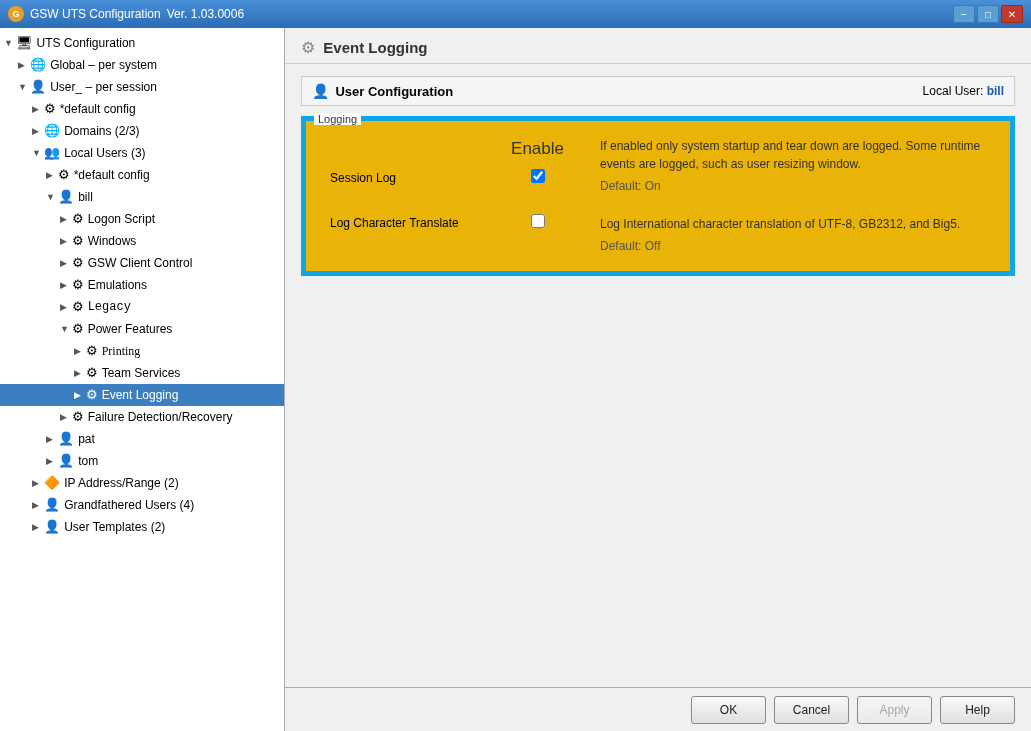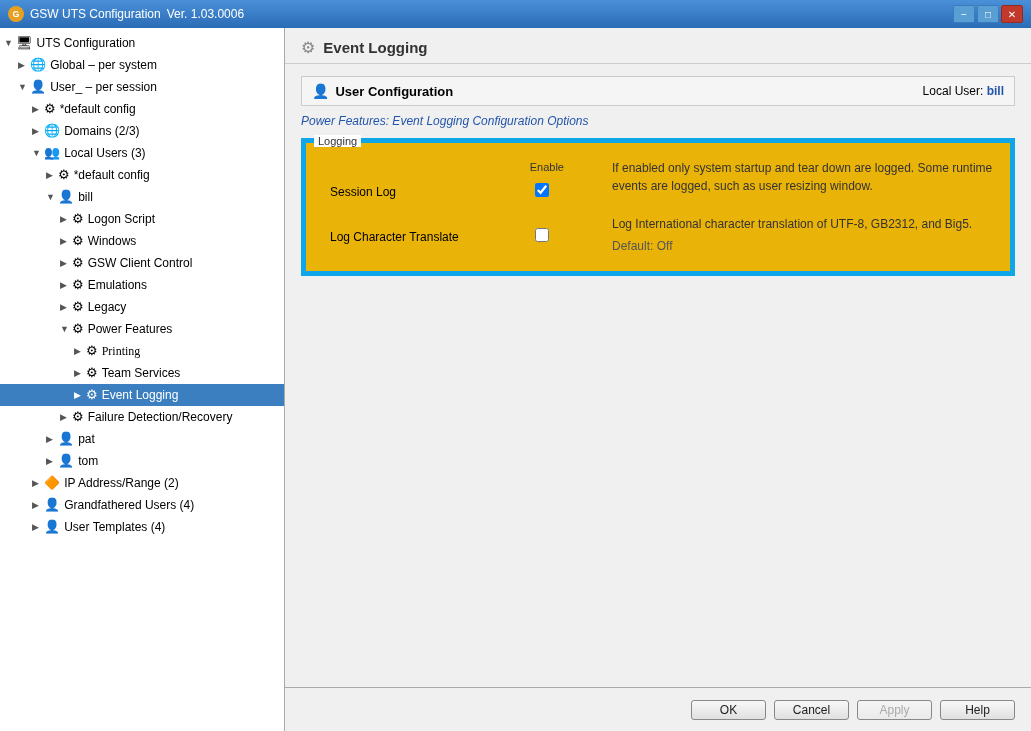--- a/index.html
+++ b/index.html
@@ -184,40 +184,40 @@
       padding: 0 4px;
       font-size: 11px;
       color: #333;
     }
 
     .logging-table {
       width: 250px;
       border-collapse: collapse;
     }
     .logging-table th {
-      text-align: right;
-      font-size: 11px;
+      text-align: left;
+      font-size: 17px;
       color: #333;
       padding: 2px 8px;
       font-weight: normal;
     }
     .logging-table td {
       padding: 4px 8px;
       font-size: 12px;
     }
     .logging-table td:last-child {
       text-align: center;
       width: 60px;
     }
 
     .help-text {
       color: #333;
       font-size: 12px;
       line-height: 1.5;
-      margin-left: 20px;
+      margin-left: 8px;
       flex: 1;
     }
     .default-text { color: #555; }
 
     .logging-content {
       display: flex;
       gap: 20px;
     }
 
     
@@ -233,21 +233,21 @@
       background: #f0f0f0;
       border-top: 1px solid #aaa;
       display: flex;
       align-items: center;
       justify-content: flex-end;
       padding: 0 16px;
       gap: 8px;
     }
     .btn {
       min-width: 75px;
-      height: 20px;
+      height: 28px;
       padding: 0 16px;
       border: 1px solid #888;
       background: linear-gradient(to bottom, #f8f8f8, #e0e0e0);
       font-size: 12px;
       cursor: pointer;
       border-radius: 3px;
       color: #222;
     }
     .btn.disabled {
       color: #aaa;
@@ -330,21 +330,21 @@
         <span style="font-size: 12px;">GSW Client Control</span>
       </div>
       <div class="tree-item tree-indent-4">
         <span class="expand-icon">▶</span>
         <span class="node-icon">⚙</span>
         <span style="font-size: 12px;">Emulations</span>
       </div>
       <div class="tree-item tree-indent-4">
         <span class="expand-icon">▶</span>
         <span class="node-icon">⚙</span>
-        <span style="font-size: 12px;">Legacy</span>
+        <span style="font-size: 12px; font-family: Liberation Mono, monospace;">Legacy</span>
       </div>
       <div class="tree-item tree-indent-4">
         <span class="expand-icon">▼</span>
         <span class="node-icon">⚙</span>
         <span style="font-size: 12px; text-align: center;">Power Features</span>
       </div>
       <div class="tree-item tree-indent-5">
         <span class="expand-icon">▶</span>
         <span class="node-icon">⚙</span>
         <span style="font-size: 12px; font-family: Liberation Serif, serif;">Printing</span>
@@ -380,44 +380,41 @@
         <span style="font-size: 12px;">IP Address/Range (2)</span>
       </div>
       <div class="tree-item tree-indent-2">
         <span class="expand-icon">▶</span>
         <span class="node-icon">👤</span>
         <span style="font-size: 12px;">Grandfathered Users (4)</span>
       </div>
       <div class="tree-item tree-indent-2">
         <span class="expand-icon">▶</span>
         <span class="node-icon">👤</span>
-        <span style="font-size: 12px;">User Templates (4)</span>
+        <span style="font-size: 12px;">User Templates (2)</span>
       </div>
     </div>
 
   <div class="content-panel">
     <div class="content-header">
       <span class="content-header-icon">⚙</span>
       <span class="content-title">Event Logging</span>
     </div>
 
     <div class="content-body">
 
       <div class="user-config-bar">
         <div class="user-config-left">
           <span class="user-config-icon">👤</span>
           <span class="user-config-title">User Configuration</span>
         </div>
         <div class="user-config-right">
           <span>Local User:</span>
           <a class="user-link" href="#">bill</a>
         </div>
-      </div>
-      <div style="margin-bottom: 10px;">
-        <a class="power-features-link" href="#">Power Features: Event Logging Configuration Options</a>
       </div>
 
       <div class="group-box">
         <span class="group-box-title">Logging</span>
         <div class="logging-content">
           <div>
             <table class="logging-table">
               <thead>
                 <tr>
                   <th></th>
@@ -432,20 +429,21 @@
                   <tr>
                     <td style="padding-top: 24px;">Log Character Translate</td>
                     <td style="text-align: center; padding-top: 24px;"><input type="checkbox" style=""></td>
                   </tr>
                 </tbody>
             </table>
           </div>
           <div class="help-text" id="help-text-area">
           <div style="margin-bottom: 20px;">
                 <p style="margin-bottom: 4px;">If enabled only system startup and tear down are logged. Some runtime events are logged, such as user resizing window.</p>
+                <p class="default-text">Default: On</p>
               </div>
               <div style="margin-bottom: 0px;">
                 <p style="margin-bottom: 4px;">Log International character translation of UTF-8, GB2312, and Big5.</p>
                 <p class="default-text">Default: Off</p>
               </div>
             </div>
         </div>
       </div>
     </div>
 

